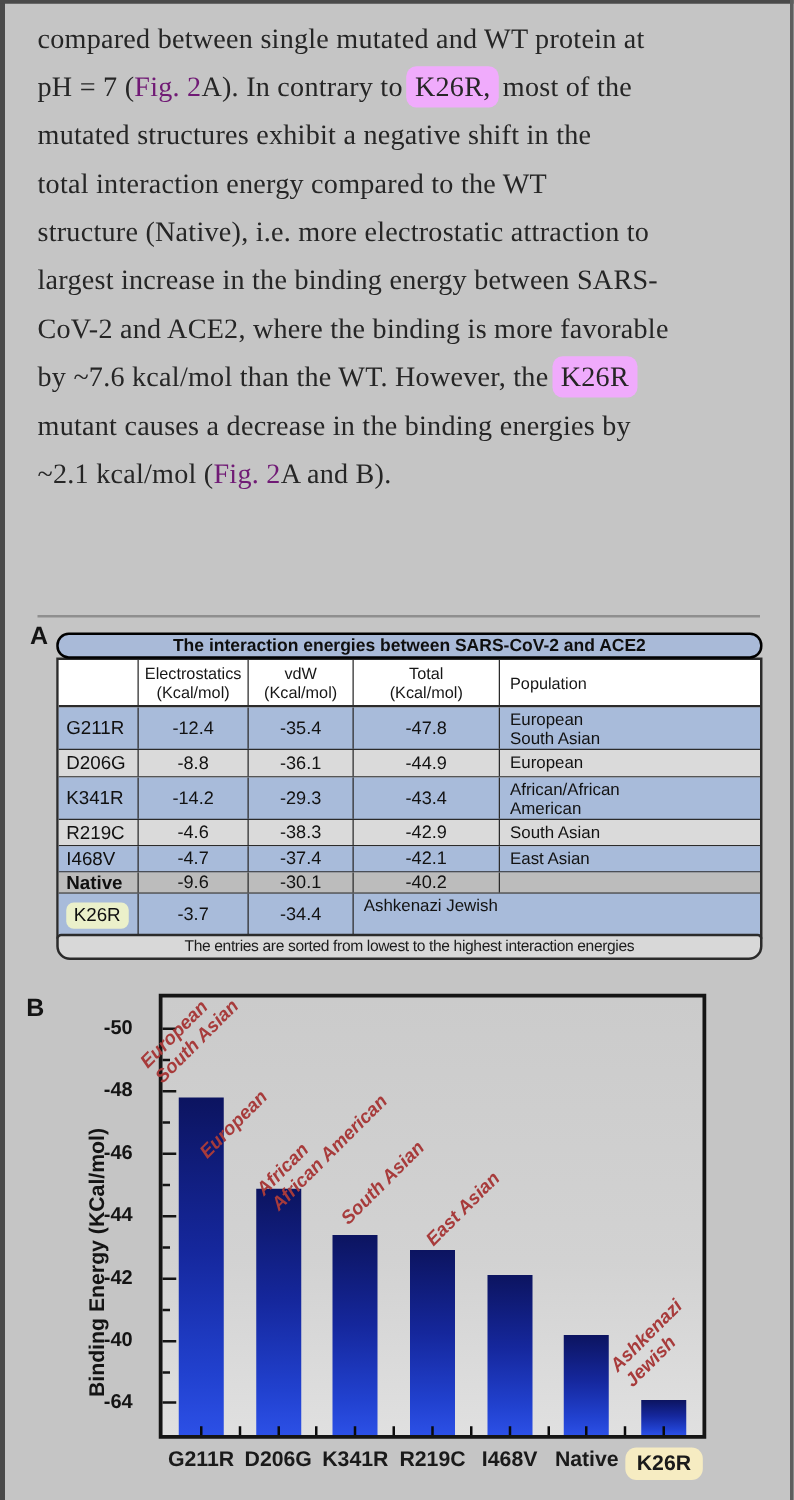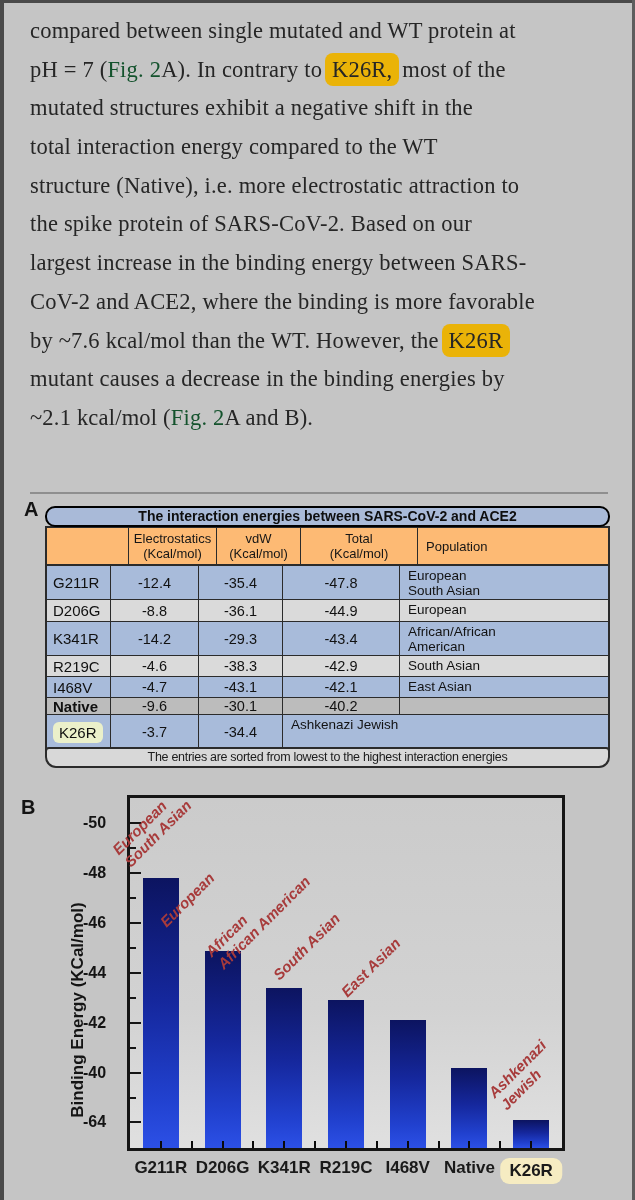--- a/index.html
+++ b/index.html
@@ -15,42 +15,42 @@
   .edge-right { right: 0; top: 0; width: 3px; height: 1200px; background: #5e5e5e; }
 
   
   .paragraph {
     position: absolute; left: 30px; top: 12px; width: 592px;
     font-family: "Liberation Serif", serif;
     font-size: 22.5px; line-height: 38.7px; color: #262626;
     letter-spacing: 0.2px;
   }
   .pline { white-space: nowrap; height: 38.7px; }
-  .flink { color: #14532d; cursor: pointer; }
-  .hlpill { background: #eab308; border-radius: 8px; padding: 4px 7px; margin: 0 -3px; }
+  .flink { color: #701a75; cursor: pointer; }
+  .hlpill { background: #f0abfc; border-radius: 8px; padding: 4px 7px; margin: 0 -3px; }
 
   .separator { position: absolute; left: 30px; top: 492px; width: 578px; height: 2px; background: #8f8f8f; }
 
   .panel-label { position: absolute; font-weight: bold; font-size: 20px; color: #141414; }
   .panel-a { left: 24px; top: 498px; }
   .panel-b { left: 21px; top: 796px; }
 
   
   .ttitle {
     position: absolute; left: 45px; top: 506px; width: 565px; height: 21px;
     background: #a9bad8; border: 2px solid #000000; border-radius: 10px;
     text-align: center; font-weight: bold; font-size: 14px; line-height: 17px; color: #0e0e0e;
     z-index: 2;
   }
   .tgrid {
     position: absolute; left: 45px; top: 526px; width: 565px;
     border: 2px solid #2b2b2b; background: #d6d6d6;
   }
   .throw, .trow { display: grid; grid-template-columns: 64px 88px 84px 117px auto; }
-  .throw { height: 38px; background: #fdba74; border-bottom: 2px solid #2b2b2b; padding-left: 18px; }
+  .throw { height: 38px; background: #ffffff; border-bottom: 2px solid #2b2b2b; }
   .trow { border-bottom: 1.5px solid #2b2b2b; }
   .trow:last-child { border-bottom: none; }
   .shade-blue { background: #a8bbda; }
   .shade-light { background: #dadada; }
   .shade-native { background: #bcbcbc; }
   .th, .td { border-right: 1.5px solid #2b2b2b; overflow: hidden; }
   .th:last-child, .td:last-child { border-right: none; }
   .th { display: flex; flex-direction: column; justify-content: center; text-align: center;
         font-size: 13px; line-height: 15px; color: #161616; }
   .th.left { text-align: left; padding-left: 8px; }
@@ -107,21 +107,20 @@
   <div class="edge edge-left"></div>
   <div class="edge edge-top"></div>
   <div class="edge edge-right"></div>
 
   <div class="paragraph">
       <div class="pline"><span>compared between single mutated and WT protein at</span></div>
       <div class="pline"><span>pH = 7 (</span><span class="flink">Fig. 2</span><span>A). In contrary to </span><span class="hlpill">K26R,</span><span> most of the</span></div>
       <div class="pline"><span>mutated structures exhibit a negative shift in the</span></div>
       <div class="pline"><span>total interaction energy compared to the WT</span></div>
       <div class="pline"><span>structure (Native), i.e. more electrostatic attraction to</span></div>
-      <div class="pline"><span>the spike protein of SARS-CoV-2. Based on our</span></div>
       <div class="pline"><span>largest increase in the binding energy between SARS-</span></div>
       <div class="pline"><span>CoV-2 and ACE2, where the binding is more favorable</span></div>
       <div class="pline"><span>by ~7.6 kcal/mol than the WT. However, the </span><span class="hlpill">K26R</span></div>
       <div class="pline"><span>mutant causes a decrease in the binding energies by</span></div>
       <div class="pline"><span>~2.1 kcal/mol (</span><span class="flink">Fig. 2</span><span>A and B).</span></div>
     </div>
 
   <div class="separator"></div>
 
   <div class="panel-label panel-a">A</div>
@@ -183,21 +182,21 @@
           <div class="td num">-4.6</div>
           <div class="td num">-38.3</div>
           <div class="td num">-42.9</div>
           <div class="td pop">
             <div>South Asian</div>
           </div>
         </div>
         <div class="trow shade-blue" style="height: 21px;">
           <div class="td name">I468V</div>
           <div class="td num">-4.7</div>
-          <div class="td num">-43.1</div>
+          <div class="td num">-37.4</div>
           <div class="td num">-42.1</div>
           <div class="td pop">
             <div>East Asian</div>
           </div>
         </div>
         <div class="trow shade-native" style="height: 17px;">
           <div class="td name bold">Native</div>
           <div class="td num">-9.6</div>
           <div class="td num">-30.1</div>
           <div class="td num">-40.2</div>

